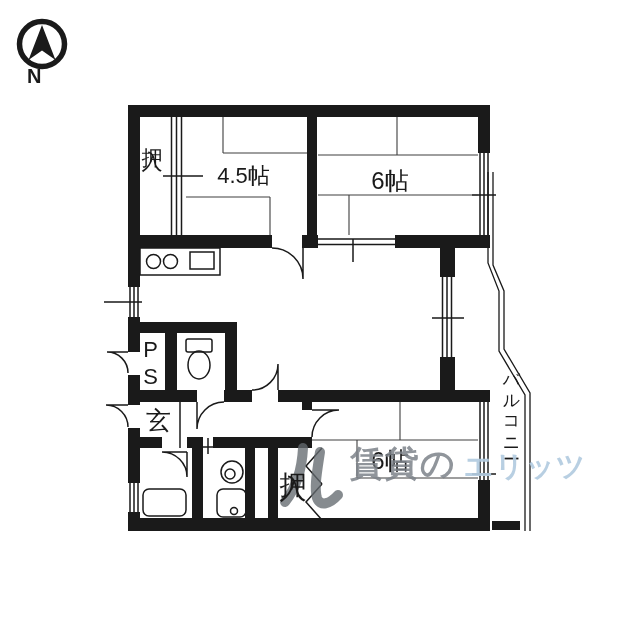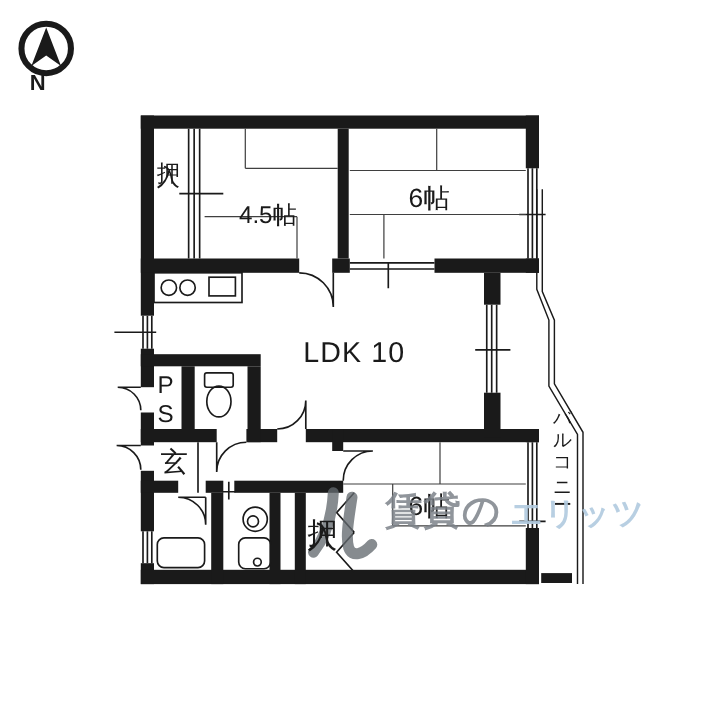--- a/index.html
+++ b/index.html
@@ -122,25 +122,24 @@
     <g stroke="rgba(100,106,112,0.78)" stroke-width="10" stroke-linecap="round" fill="none">
       <path d="M303 448 C302 468 296 488 285 502"></path>
       <path d="M320 452 C317 472 314 488 317 498 C320 507 330 504 338 495"></path>
     </g>
   </svg>
 
   <div class="lbl" style="left:27px;top:66px;width:30px;font-size:20px;font-weight:bold;">N</div>
 
   <div class="lbl v" style="left:139px;top:131px;width:24px;font-size:21px;">押入</div>
 
-  <div class="lbl c" style="left:196px;top:164px;width:95px;font-size:22px;margin-top:20px;">4.5帖</div>
+  <div class="lbl c" style="left:196px;top:164px;width:95px;font-size:22px;">4.5帖</div>
 
   <div class="lbl c" style="left:350px;top:168px;width:80px;font-size:24px;">6帖</div>
 
-  <div class="lbl c" style="left:262px;top:307px;width:120px;font-size:26px;letter-spacing:1px;">LDK 10</div>
 
   <div class="lbl v" style="left:139px;top:337px;width:23px;font-size:22px;">PS</div>
 
   <div class="lbl" style="left:146px;top:407px;font-size:25px;">玄</div>
 
   <div class="lbl v" style="left:279px;top:450px;width:28px;font-size:27px;">押入</div>
 
   <div class="lbl c" style="left:350px;top:448px;width:80px;font-size:24px;">6帖</div>
 
   <div class="lbl v" style="left:496px;top:360px;width:24px;font-size:17px;letter-spacing:3px;">バルコニー</div>

